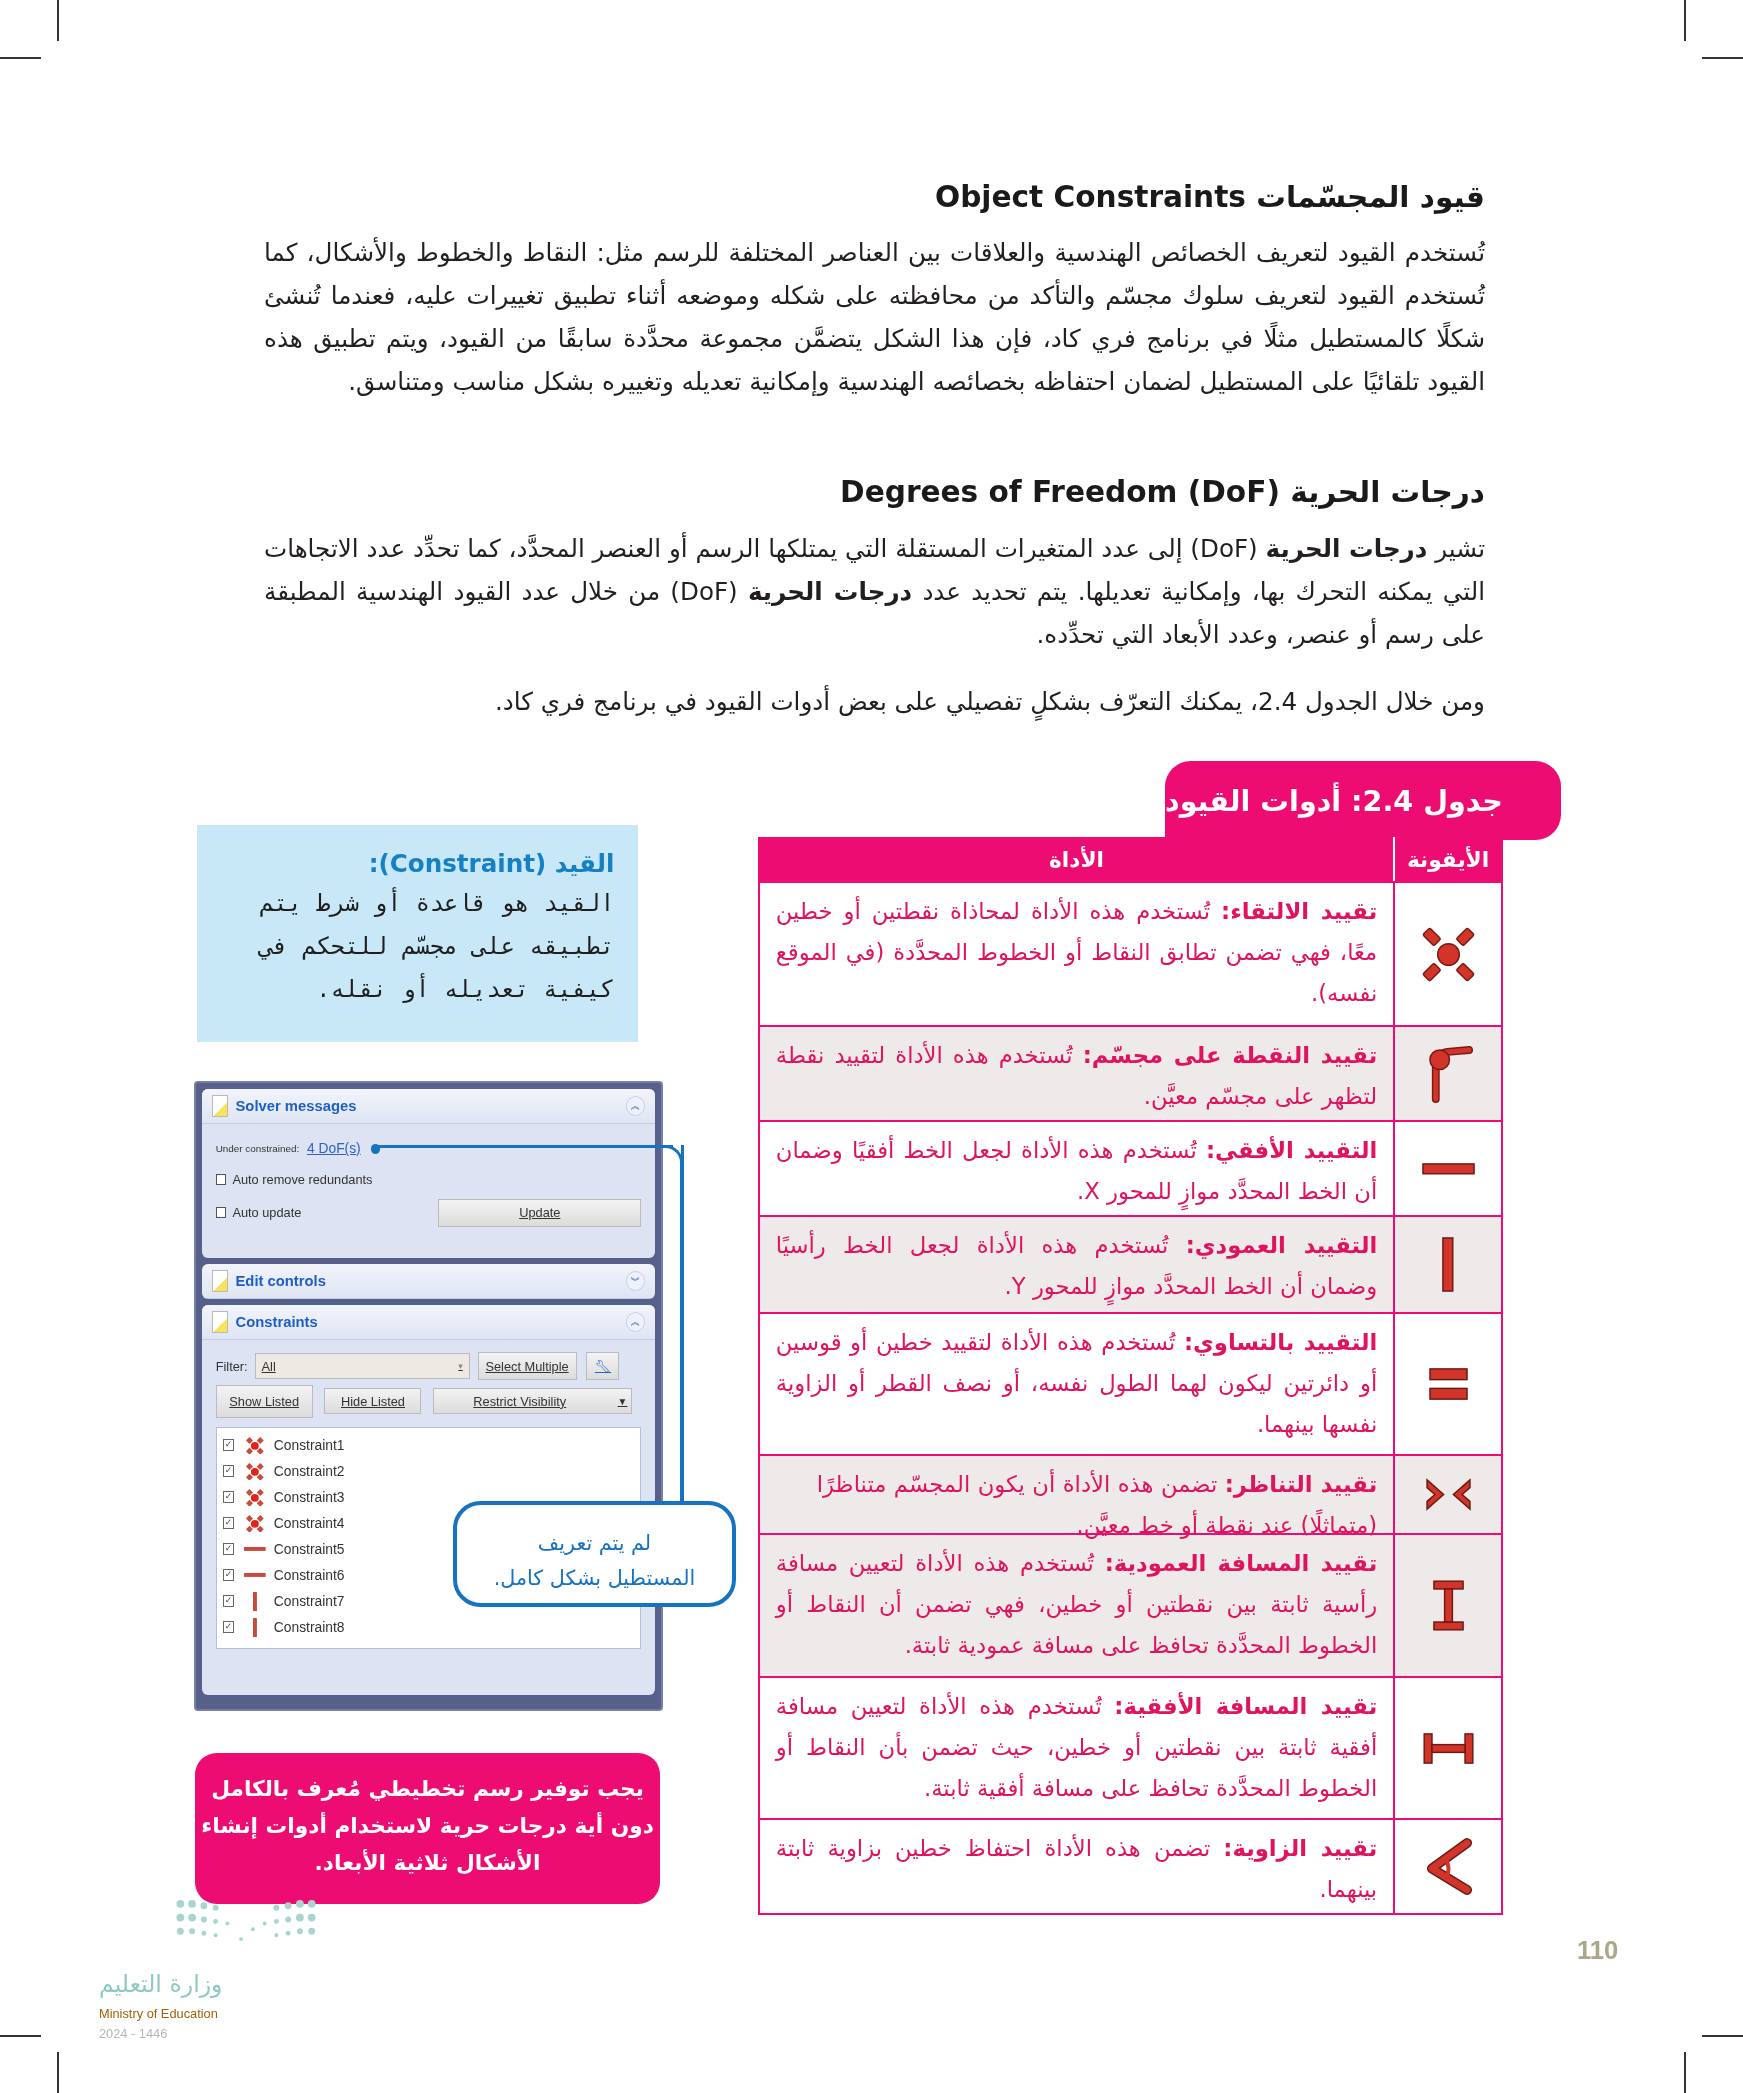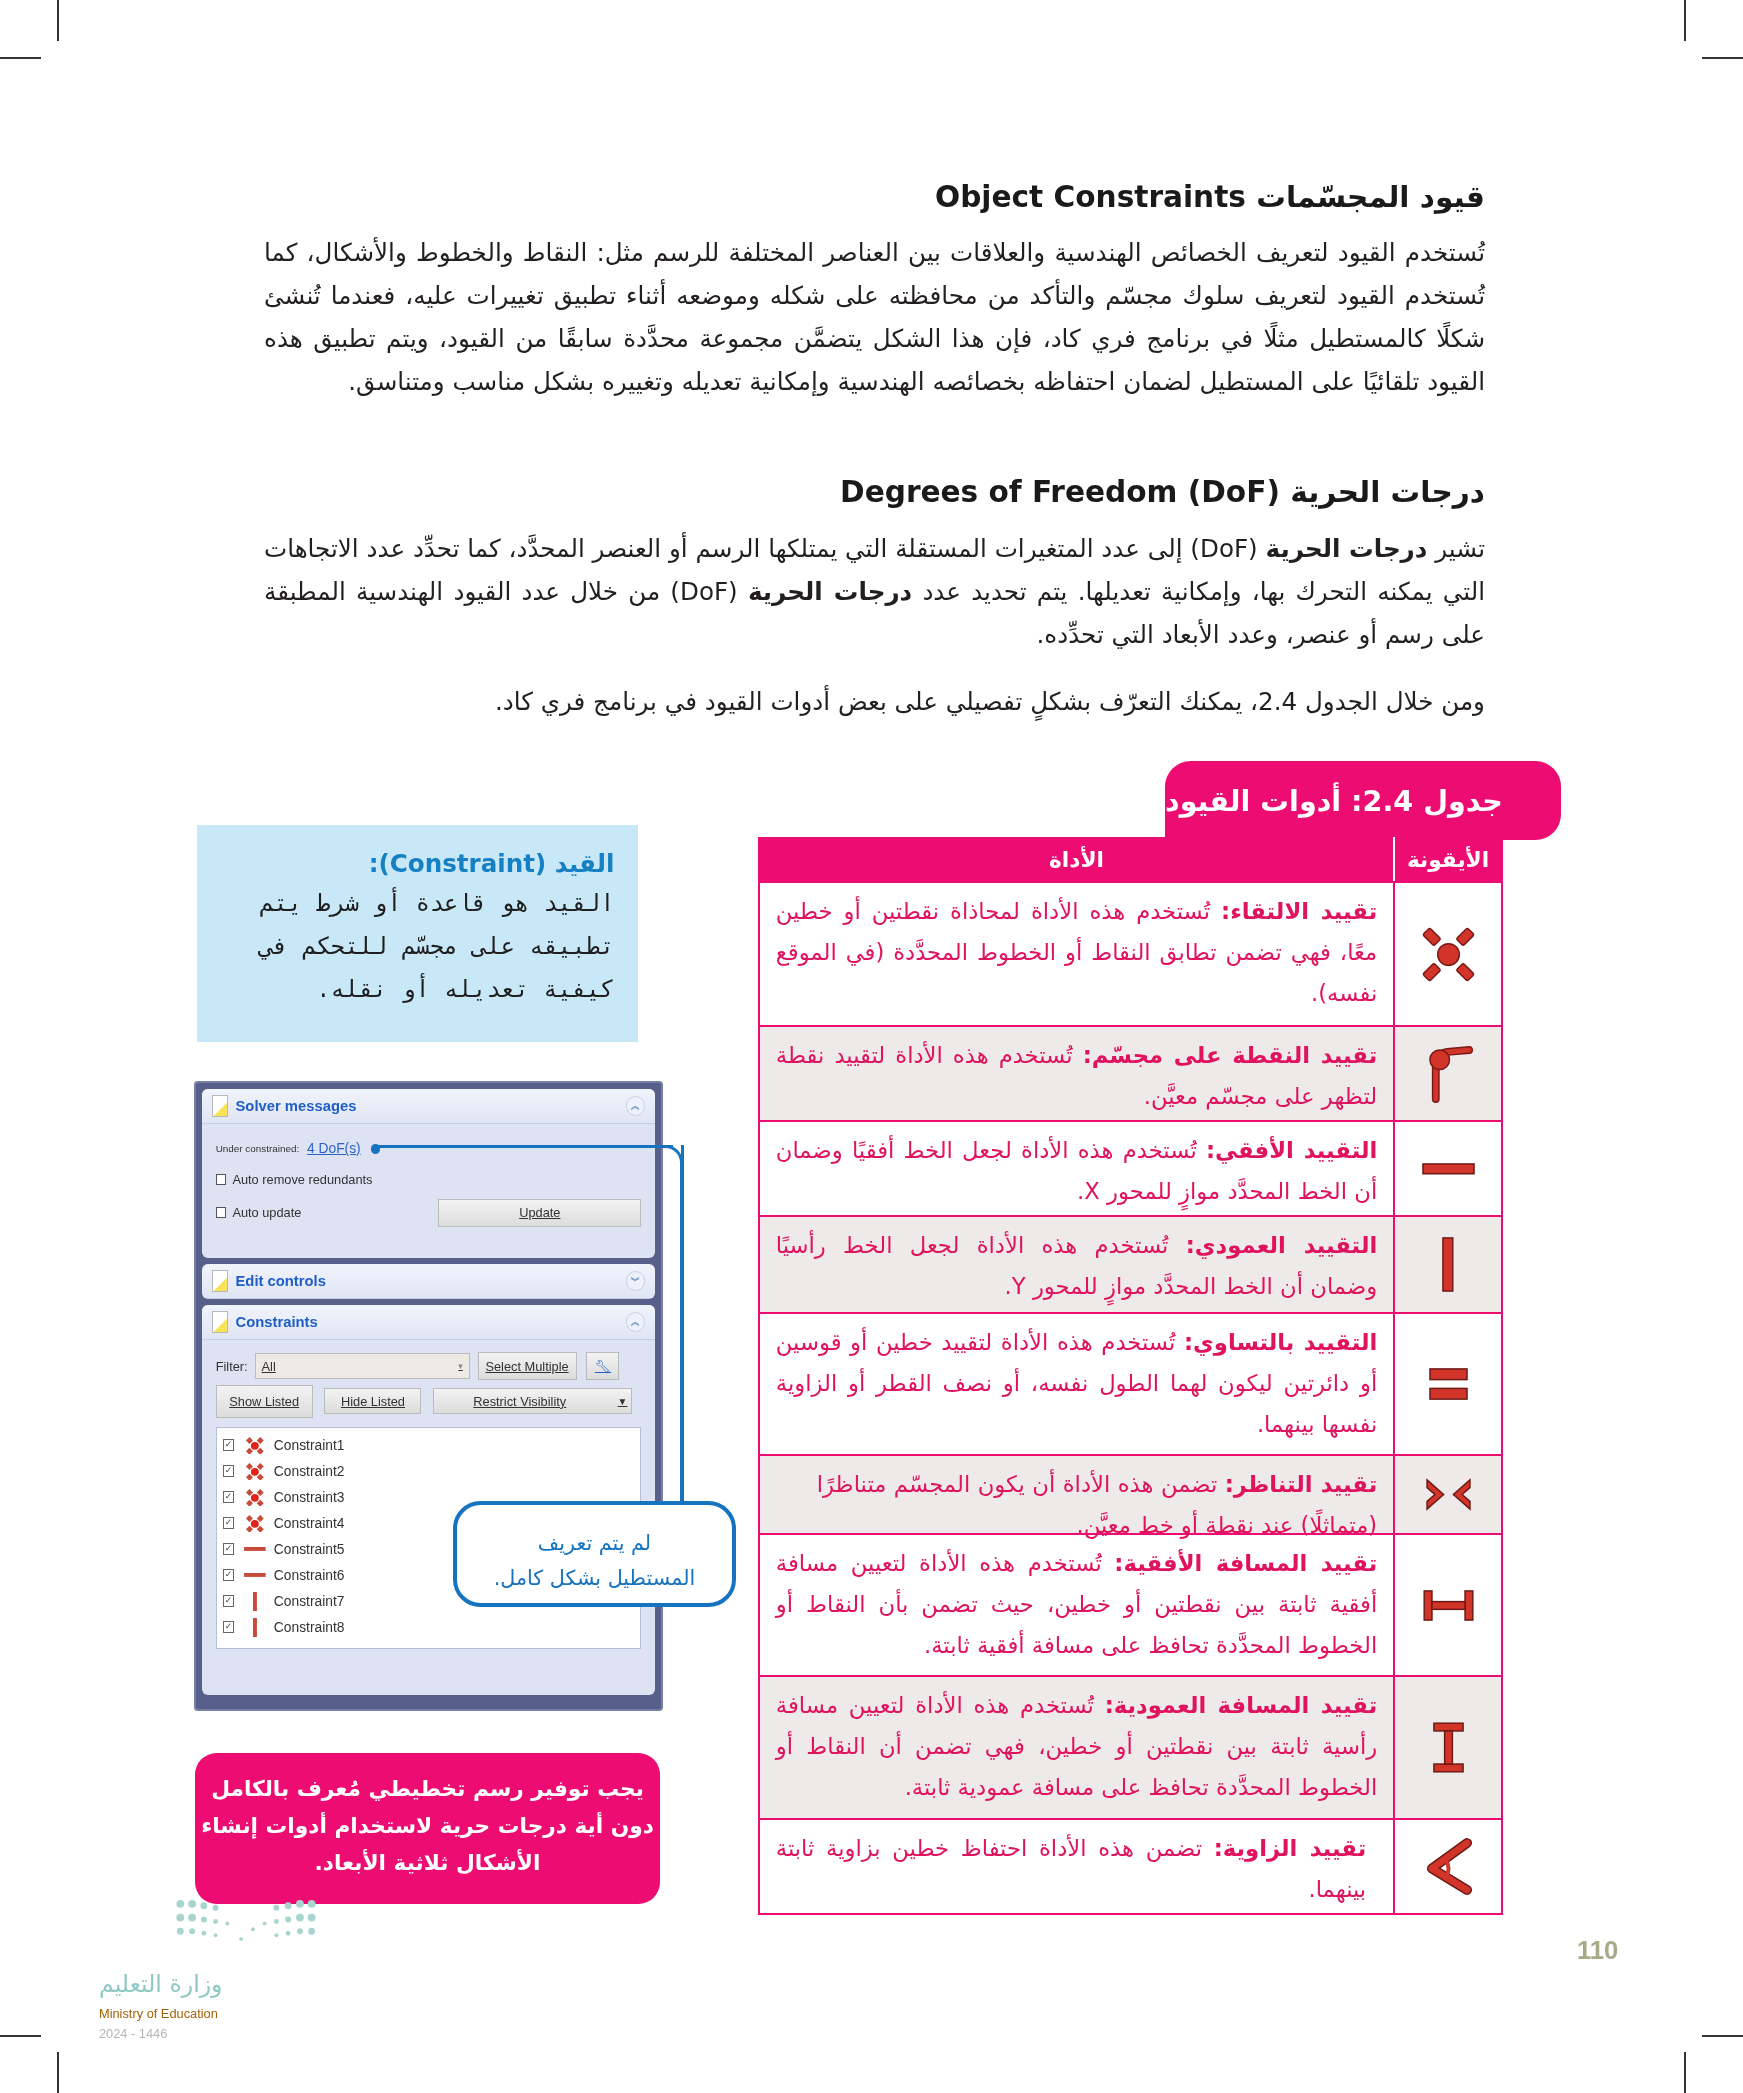--- a/index.html
+++ b/index.html
@@ -142,43 +142,43 @@
   <div class="tbl-row alt" style="height:79px;padding-left:41px;">
     <div class="td-icon">
       <svg width="49" height="39" viewBox="0 0 50 40">
         <path d="M3 5 L20 20 L3 35 L3 27 L11 20 L3 13 Z" fill="#d2342a" stroke="#6a1a14" stroke-width="1.5"></path>
         <path d="M47 5 L30 20 L47 35 L47 27 L39 20 L47 13 Z" fill="#d2342a" stroke="#6a1a14" stroke-width="1.5"></path>
       </svg>
     </div>
     <div class="td-tool"><b>تقييد التناظر:</b><span> تضمن هذه الأداة أن يكون المجسّم متناظرًا (متماثلًا) عند نقطة أو خط معيَّن.</span></div>
   </div>
 
+  <div class="tbl-row alt" style="height:143px;">
+    <div class="td-icon">
+      <svg width="35" height="55" viewBox="0 0 36 56">
+        <rect x="3" y="3" width="30" height="8" fill="#d2342a" stroke="#6a1a14" stroke-width="1.5"></rect>
+        <rect x="3" y="45" width="30" height="8" fill="#d2342a" stroke="#6a1a14" stroke-width="1.5"></rect>
+        <rect x="14" y="11" width="8" height="34" fill="#d2342a" stroke="#6a1a14" stroke-width="1.5"></rect>
+      </svg>
+    </div>
+    <div class="td-tool"><b>تقييد المسافة العمودية:</b><span> تُستخدم هذه الأداة لتعيين مسافة رأسية ثابتة بين نقطتين أو خطين، فهي تضمن أن النقاط أو الخطوط المحدَّدة تحافظ على مسافة عمودية ثابتة.</span></div>
+  </div>
+
   <div class="tbl-row" style="height:142px;">
     <div class="td-icon">
       <svg width="55" height="35" viewBox="0 0 56 36">
         <rect x="3" y="3" width="8" height="30" fill="#d2342a" stroke="#6a1a14" stroke-width="1.5"></rect>
         <rect x="45" y="3" width="8" height="30" fill="#d2342a" stroke="#6a1a14" stroke-width="1.5"></rect>
         <rect x="11" y="14" width="34" height="8" fill="#d2342a" stroke="#6a1a14" stroke-width="1.5"></rect>
       </svg>
     </div>
     <div class="td-tool"><b>تقييد المسافة الأفقية:</b><span> تُستخدم هذه الأداة لتعيين مسافة أفقية ثابتة بين نقطتين أو خطين، حيث تضمن بأن النقاط أو الخطوط المحدَّدة تحافظ على مسافة أفقية ثابتة.</span></div>
   </div>
 
-  <div class="tbl-row alt" style="height:143px;">
-    <div class="td-icon">
-      <svg width="35" height="55" viewBox="0 0 36 56">
-        <rect x="3" y="3" width="30" height="8" fill="#d2342a" stroke="#6a1a14" stroke-width="1.5"></rect>
-        <rect x="3" y="45" width="30" height="8" fill="#d2342a" stroke="#6a1a14" stroke-width="1.5"></rect>
-        <rect x="14" y="11" width="8" height="34" fill="#d2342a" stroke="#6a1a14" stroke-width="1.5"></rect>
-      </svg>
-    </div>
-    <div class="td-tool"><b>تقييد المسافة العمودية:</b><span> تُستخدم هذه الأداة لتعيين مسافة رأسية ثابتة بين نقطتين أو خطين، فهي تضمن أن النقاط أو الخطوط المحدَّدة تحافظ على مسافة عمودية ثابتة.</span></div>
-  </div>
-
-  <div class="tbl-row" style="height:95px;gap:11px;">
+  <div class="tbl-row" style="height:95px;">
     <div class="td-icon">
       <svg width="49" height="59" viewBox="0 0 50 60">
         <path d="M44 6 L8 32 L44 54" fill="none" stroke="#6a1a14" stroke-width="10" stroke-linecap="round" stroke-linejoin="round"></path>
         <path d="M44 6 L8 32 L44 54" fill="none" stroke="#d2342a" stroke-width="7" stroke-linecap="round" stroke-linejoin="round"></path>
         <path d="M22 22 Q28 32 22 42" fill="none" stroke="#d2342a" stroke-width="4"></path>
       </svg>
     </div>
     <div class="td-tool"><b>تقييد الزاوية:</b><span> تضمن هذه الأداة احتفاظ خطين بزاوية ثابتة بينهما.</span></div>
   </div>
 </div>

